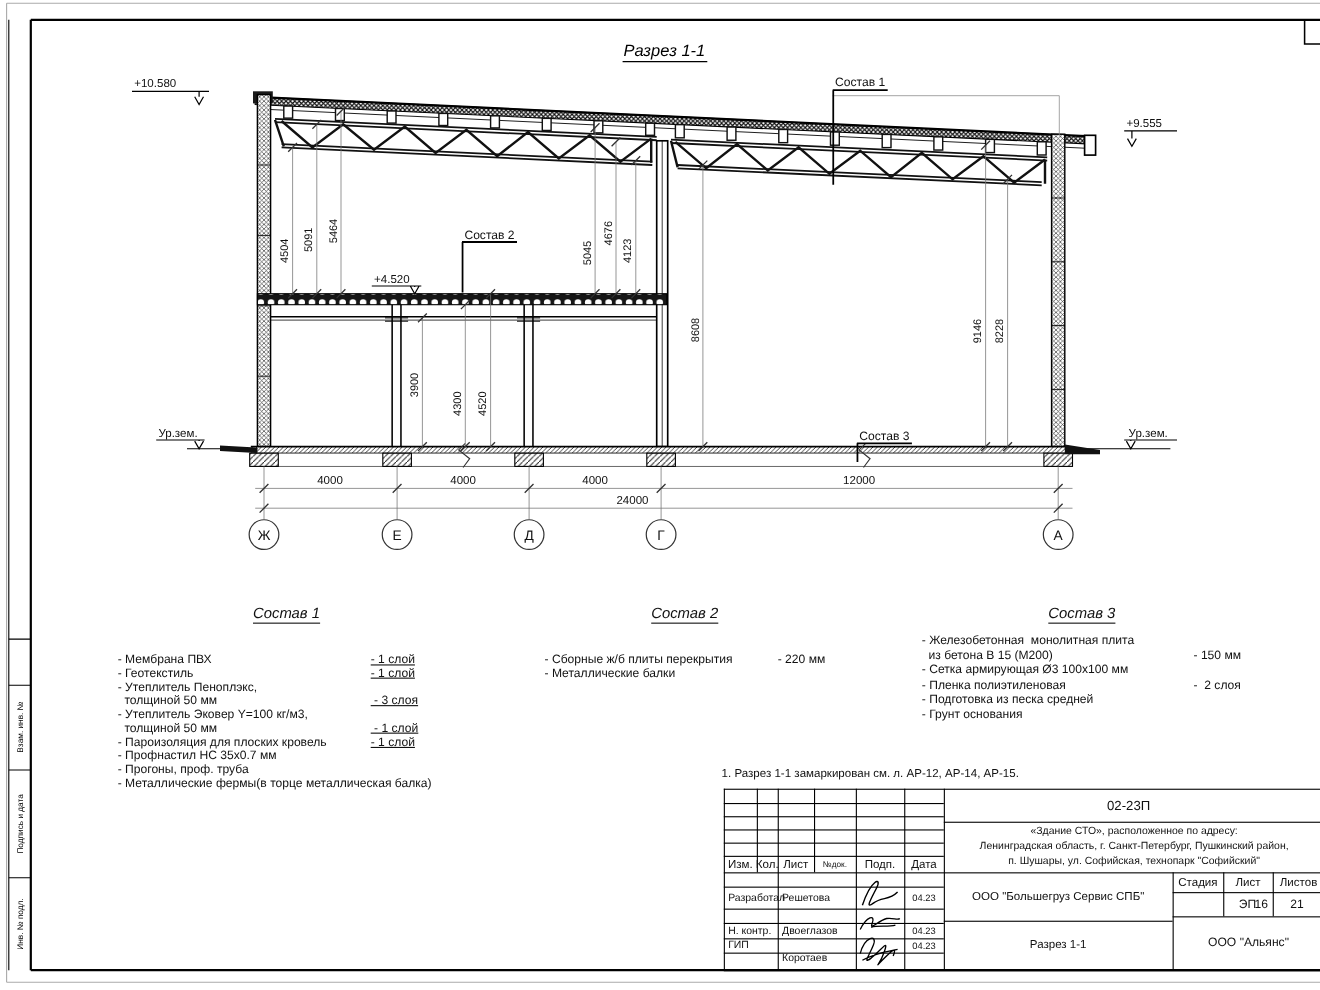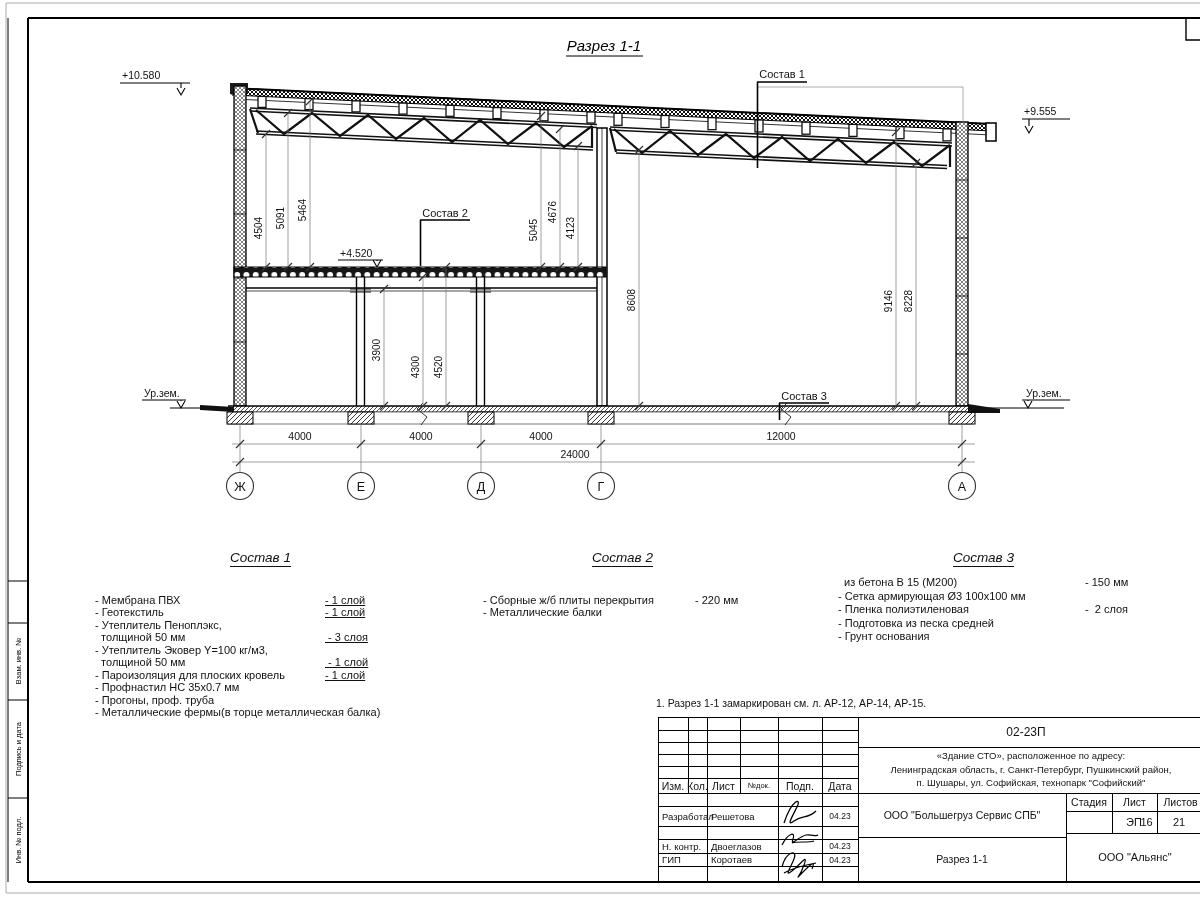--- a/index.html
+++ b/index.html
@@ -2,21 +2,21 @@
 <html><head>
 <meta charset="utf-8">
 <style>
   html,body{margin:0;padding:0;background:#fff;}
   #page{position:relative;width:1200px;height:900px;background:#ffffff;overflow:hidden;
         font-family:"Liberation Sans",sans-serif;color:#111;}
   #gfx{position:absolute;left:0;top:0;}
   .abs{position:absolute;}
   .chead{font-style:italic;font-size:13.5px;border-bottom:1px solid #111;padding-bottom:1px;}
   .clist{font-size:11px;line-height:12.45px;}
-  .crow{position:relative;white-space:pre;height:12.45px;}
+  .crow{position:relative;white-space:pre;height:12.45px;margin-left:12px;}
   .crow3{position:relative;white-space:pre;height:13.6px;}
   .vl2{position:absolute;top:0;}
   .c1 .vl2{left:230px;text-decoration:underline;} .c2 .vl2{left:212px;} .c3 .vl2{left:247px;}
   #note{font-size:10.5px;}
   
   #tb{position:absolute;left:658px;top:717px;width:546px;height:165px;font-size:10.5px;}
   .hl,.vlx{position:absolute;background:#000;}
   .hl{height:1.4px;} .vlx{width:1.4px;}
   .cell{position:absolute;display:flex;align-items:center;justify-content:center;text-align:center;}
   .cl{justify-content:flex-start;text-align:left;}
@@ -255,20 +255,21 @@
 </div>
 
 <div class="abs chead" style="left:592px;top:550px;">Состав 2</div>
 <div class="abs clist c2" style="left:483px;top:594px;width:300px;">
   <div class="crow"><span>- Сборные ж/б плиты перекрытия</span><span class="vl2">- 220 мм</span></div>
   <div class="crow"><span>- Металлические балки</span><span class="vl2"></span></div>
 </div>
 
 <div class="abs chead" style="left:953px;top:550px;">Состав 3</div>
 <div class="abs clist c3" style="left:838px;top:576px;width:360px;line-height:13.6px;">
+  <div class="crow3"><span>- Железобетонная  монолитная плита</span><span class="vl2"></span></div>
   <div class="crow3"><span>  из бетона В 15 (М200)</span><span class="vl2">- 150 мм</span></div>
   <div class="crow3"><span>- Сетка армирующая Ø3 100х100 мм</span><span class="vl2"></span></div>
   <div class="crow3"><span>- Пленка полиэтиленовая</span><span class="vl2">-  2 слоя</span></div>
   <div class="crow3"><span>- Подготовка из песка средней</span><span class="vl2"></span></div>
   <div class="crow3"><span>- Грунт основания</span><span class="vl2"></span></div>
 </div>
 
 <div id="note" class="abs" style="left:656px;top:697px;">1. Разрез 1-1 замаркирован см. л. АР-12, АР-14, АР-15.</div>
 
 <div id="tb">
@@ -318,21 +319,21 @@
     <div>п. Шушары, ул. Софийская, технопарк "Софийский"</div>
   </div>
 
   <div class="cell cl tiny" style="left:4px;top:89px;width:45px;height:20px;">Разработал</div>
   <div class="cell cl tiny" style="left:53px;top:89px;width:66px;height:20px;">Решетова</div>
   <div class="cell dt" style="left:164px;top:91px;width:36px;height:16px;">04.23</div>
   <div class="cell cl tiny" style="left:4px;top:122px;width:45px;height:14px;">Н. контр.</div>
   <div class="cell cl tiny" style="left:53px;top:122px;width:66px;height:14px;">Двоеглазов</div>
   <div class="cell dt" style="left:164px;top:122px;width:36px;height:14px;">04.23</div>
   <div class="cell cl tiny" style="left:4px;top:136px;width:45px;height:13px;">ГИП</div>
-  <div class="cell cl tiny" style="left:53px;top:136px;width:66px;height:13px;text-align:right;">Коротаев</div>
+  <div class="cell cl tiny" style="left:53px;top:148px;width:66px;height:13px;text-align:right;">Коротаев</div>
   <div class="cell dt" style="left:164px;top:136px;width:36px;height:13px;">04.23</div>
 
   <svg class="abs" style="left:120px;top:76px;" width="44" height="89" viewBox="0 0 44 89">
     <path d="M6,30 C14,6 24,4 19,14 C14,24 8,34 16,28 C24,22 30,26 38,18" stroke="#000" stroke-width="1.3" fill="none"></path>
     <path d="M4,52 C10,40 18,38 15,46 C12,54 20,44 28,42 C34,41 38,44 40,42 M14,50 C20,48 30,50 36,48" stroke="#000" stroke-width="1.2" fill="none"></path>
     <path d="M4,74 C8,58 20,56 16,66 C12,76 6,84 14,78 C24,70 30,60 26,72 C22,84 16,88 24,80 C32,72 38,66 34,76 M6,80 C16,74 28,72 38,70" stroke="#000" stroke-width="1.2" fill="none"></path>
   </svg>
 
   <div class="cell" style="left:200px;top:76px;width:208px;height:44px;">ООО "Большегруз Сервис СПБ"</div>
   <div class="cell" style="left:408px;top:76px;width:46px;height:18px;">Стадия</div>

